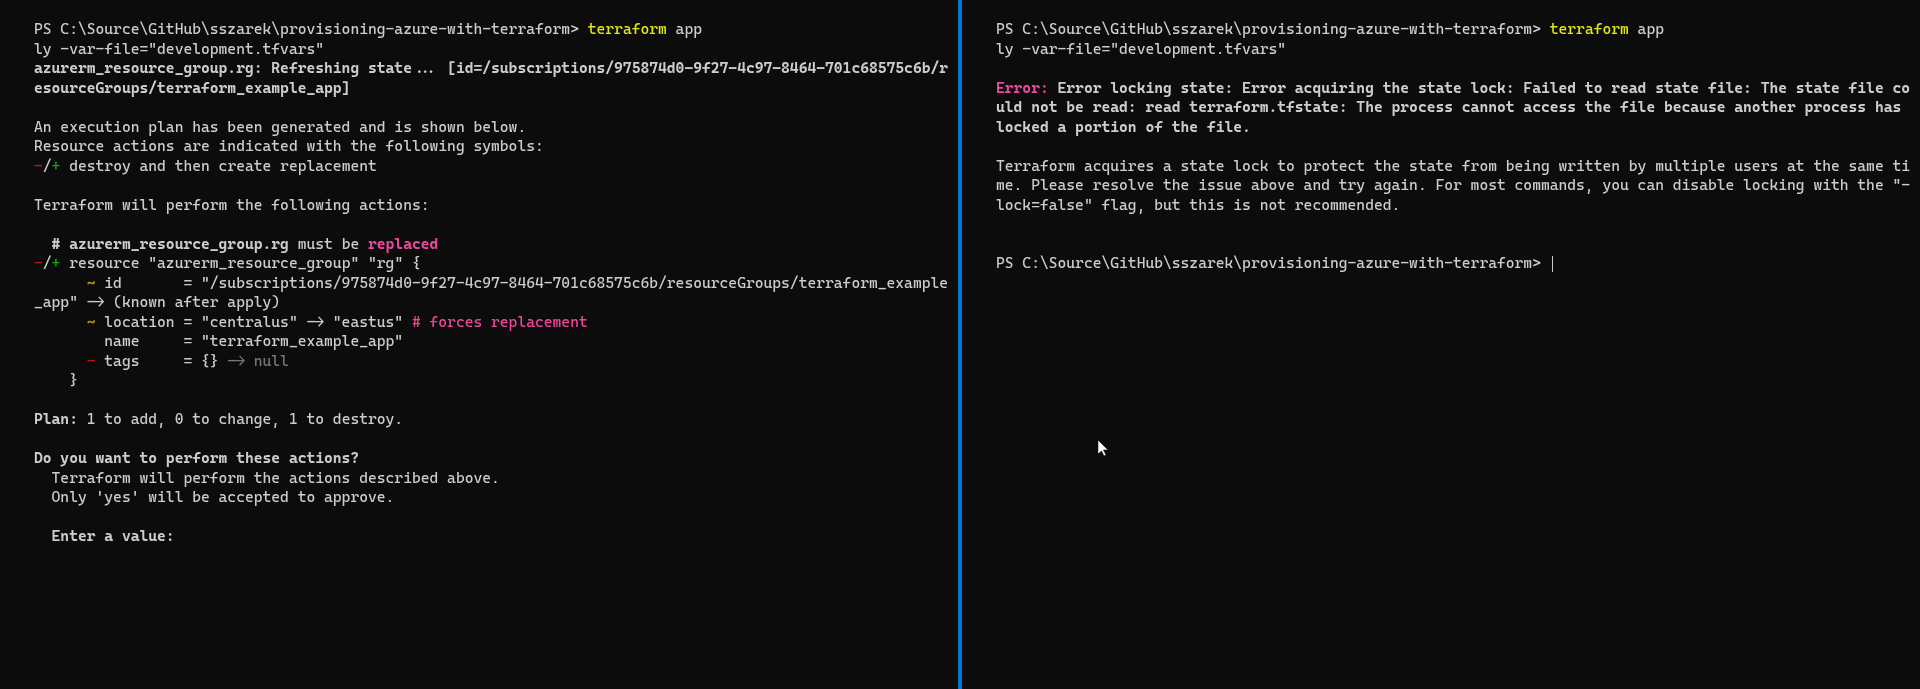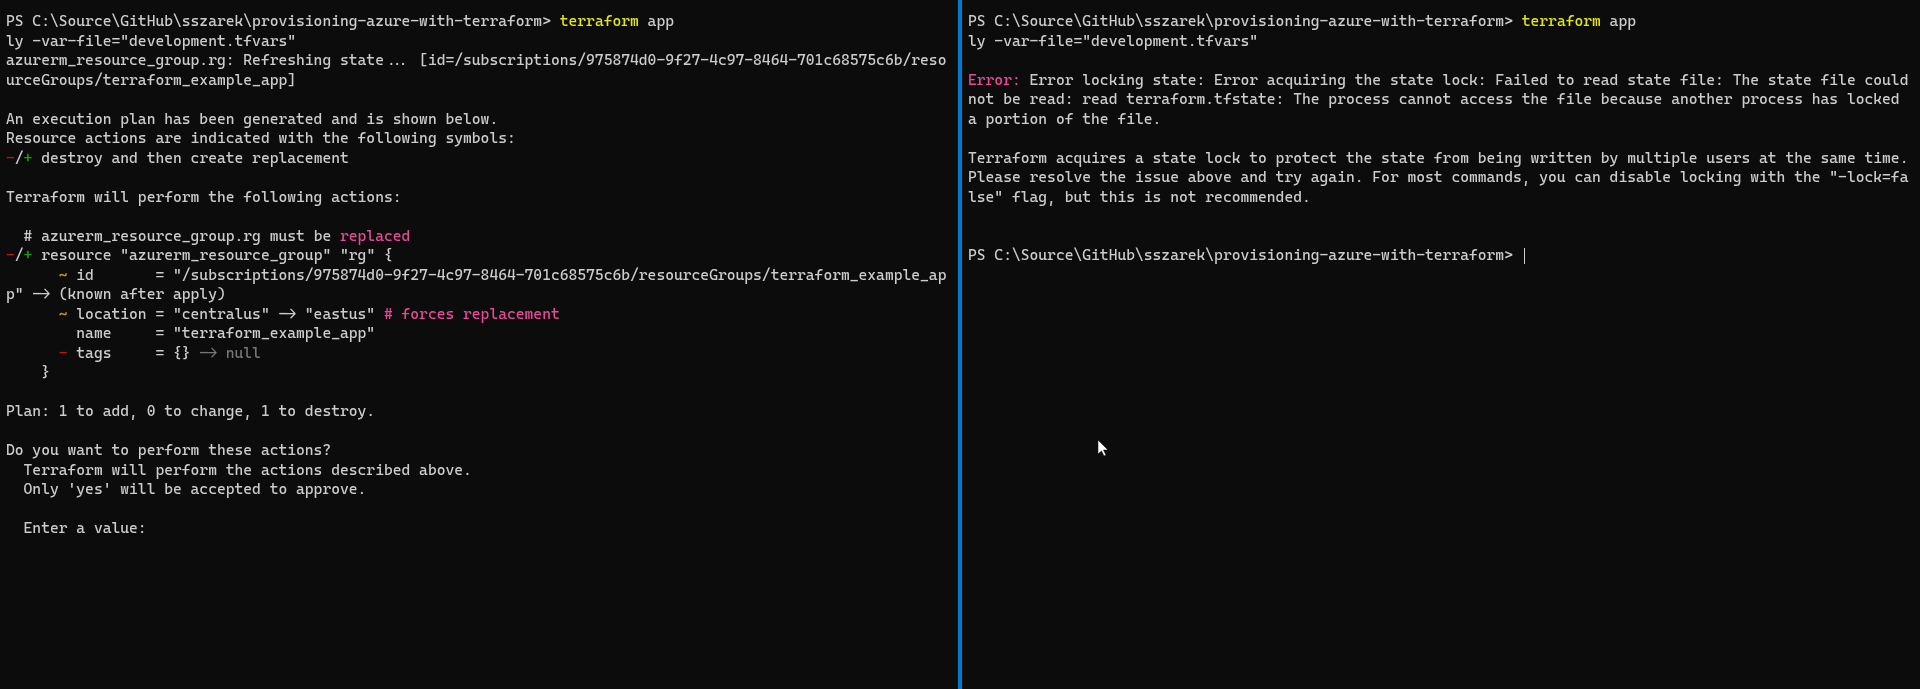--- a/index.html
+++ b/index.html
@@ -13,36 +13,37 @@
       font-size: 15px;
       line-height: 1.3;
       color: #cccccc;
       display: flex;
       width: 1920px;
       height: 689px;
       overflow: hidden;
     }
     .pane {
       flex: 1;
-      padding: 12px 6px;
+      padding: 20px 6px;
       overflow: hidden;
       white-space: pre-wrap;
       word-break: break-all;
+      margin-left: 28px;
     }
     .pane-left {
       border-right: 4px solid #0078d4;
     }
     .white { color: #cccccc; }
     .yellow { color: #e5e510; }
     .green { color: #13a10e; }
     .red { color: #c50f1f; }
     .red-bright { color: #ec4899; }
     .dark-gray { color: #767676; }
     .orange { color: #c19c00; }
-    .bold { font-weight: normal; }
+    .bold { font-weight: bold; }
     .line { display: block; }
     .cursor {
       display: inline-block;
       width: 1px;
       height: 16px;
       background: #cccccc;
       vertical-align: middle;
       margin-left: 2px;
     }
     .mouse-cursor {

